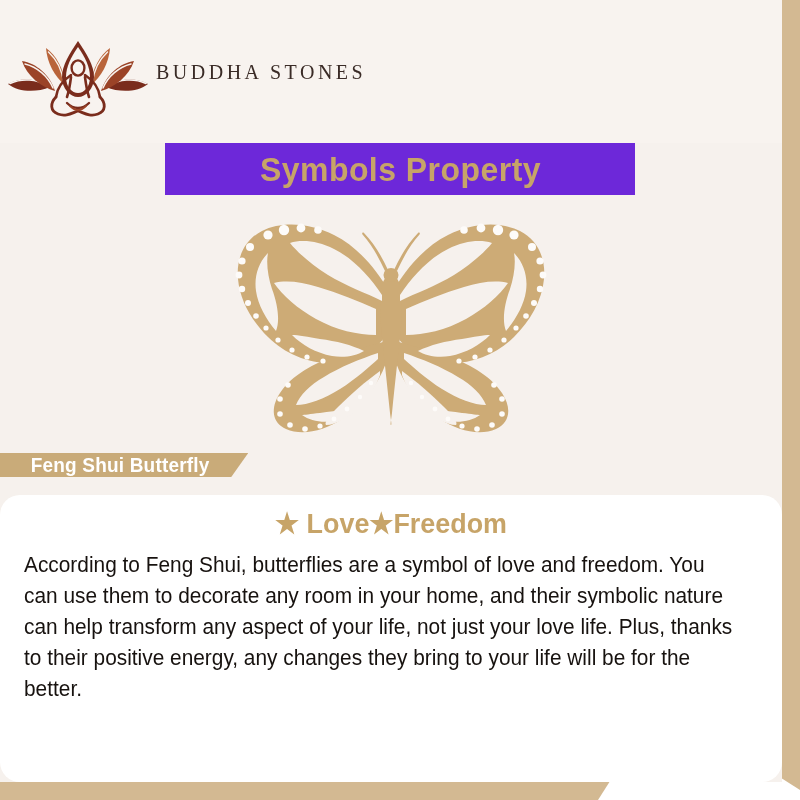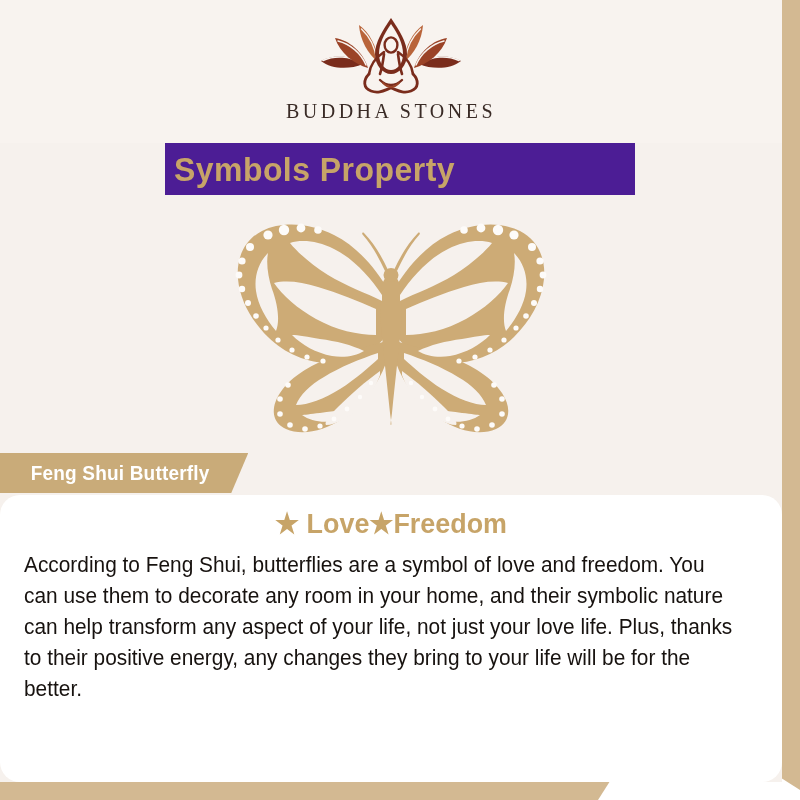--- a/index.html
+++ b/index.html
@@ -71,21 +71,21 @@
   }
 
   
   #header {
     position: absolute;
     top: 0;
     left: 0;
     width: 782px;
     height: 143px;
     display: flex;
-    flex-direction: column;
+    flex-direction: row;
     align-items: center;
     justify-content: flex-start;
     background: #f8f3ef;
   }
   #logo-mark {
     margin-top: 14px;
     width: 156px;
     height: 84px;
     display: block;
   }
@@ -98,24 +98,24 @@
     font-weight: 400;
   }
 
   
   #title-plaque {
     position: absolute;
     top: 143px;
     left: 165px;
     width: 470px;
     height: 52px;
-    background: #4c1d95;
+    background: #6d28d9;
     display: flex;
     align-items: center;
-    justify-content: flex-start;
+    justify-content: center;
   }
   #page-title {
     font-family: "Liberation Sans Narrow", "Liberation Sans", sans-serif;
     font-size: 34px;
     font-weight: bold;
     color: #c7a468;
     letter-spacing: 0.5px;
     transform: scaleX(0.94);
   }
 
@@ -134,21 +134,21 @@
     width: 370px;
     height: 225px;
     display: block;
   }
 
   
   #ribbon {
     position: absolute;
     top: 453px;
     left: 0;
-    height: 40px;
+    height: 24px;
     padding: 0 34px 0 26px;
     background: #c9ab79;
     display: flex;
     align-items: center;
     clip-path: polygon(0 0, 100% 0, calc(100% - 17px) 100%, 0 100%);
   }
   #ribbon-label {
     font-family: "Liberation Sans Narrow", "Liberation Sans", sans-serif;
     font-size: 20px;
     font-weight: bold;

